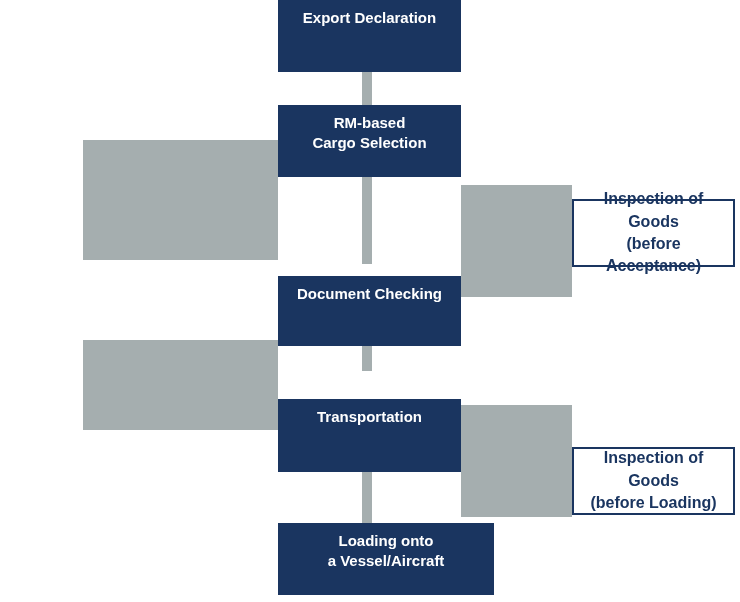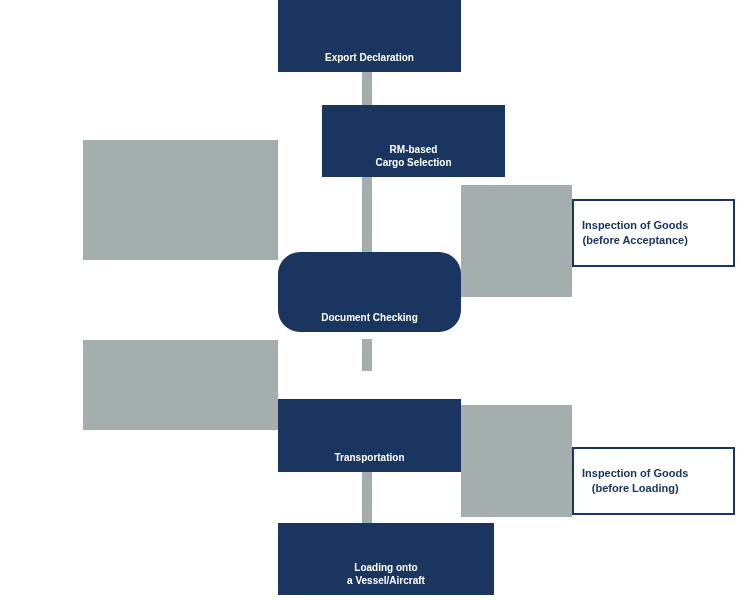--- a/index.html
+++ b/index.html
@@ -16,38 +16,38 @@
       width: 740px;
       height: 602px;
     }
     
     .main-box {
       position: absolute;
       background-color: #1a3560;
       color: #fff;
       text-align: center;
       display: flex;
-      align-items: flex-end;
+      align-items: flex-start;
       justify-content: center;
-      font-size: 10px;
+      font-size: 15px;
       font-weight: bold;
       line-height: 1.3;
       padding: 8px;
     }
     
     .side-box {
       position: absolute;
       background-color: #fff;
       border: 2px solid #1a3560;
       color: #1a3560;
       text-align: center;
       display: flex;
       align-items: center;
-      justify-content: flex-start;
-      font-size: 11px;
+      justify-content: flex-end;
+      font-size: 16px;
       font-weight: bold;
       line-height: 1.4;
       padding: 8px;
     }
     
     .gray-block {
       position: absolute;
       background-color: #7f8c8d;
       opacity: 0.7;
     }
@@ -71,26 +71,26 @@
   <div class="gray-block" style="left:83px; top:140px; width:195px; height:120px;"></div>
   <div class="gray-block" style="left:83px; top:340px; width:195px; height:90px;"></div>
 
   <div class="gray-block" style="left:461px; top:185px; width:111px; height:112px;"></div>
   <div class="gray-block" style="left:461px; top:405px; width:111px; height:112px;"></div>
 
   <div class="main-box" style="left:278px; top:0px; width:183px; height:72px;">
     <span>Export Declaration</span>
   </div>
 
-  <div class="main-box" style="left:278px; top:105px; width:183px; height:72px;margin-left:44px;">
+  <div class="main-box" style="left:278px; top:105px; width:183px; height:72px;">
     <span style="white-space:pre-line;">RM-based
 Cargo Selection</span>
   </div>
 
-  <div class="main-box" style="left:278px; top:252px; width:183px; height:80px;border-radius:22px;">
+  <div class="main-box" style="left:278px; top:276px; width:183px; height:70px;">
     <span>Document Checking</span>
   </div>
 
   <div class="main-box" style="left:278px; top:371px; width:183px; height:73px;margin-top:28px;">
     <span>Transportation</span>
   </div>
 
   <div class="main-box" style="left:278px; top:523px; width:216px; height:72px;">
     <span style="white-space:pre-line;">Loading onto
 a Vessel/Aircraft</span>

